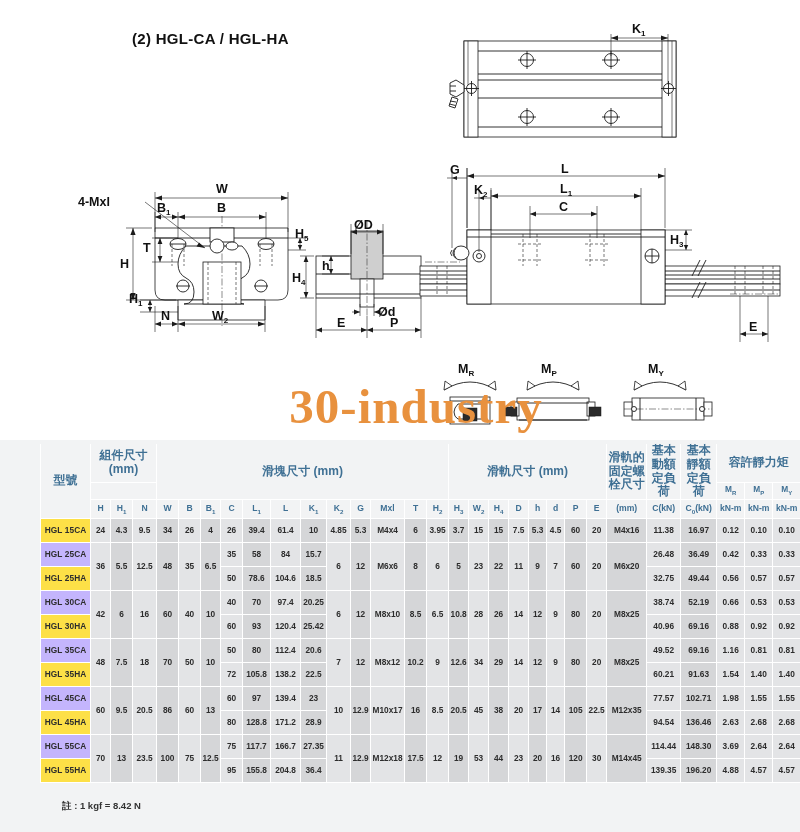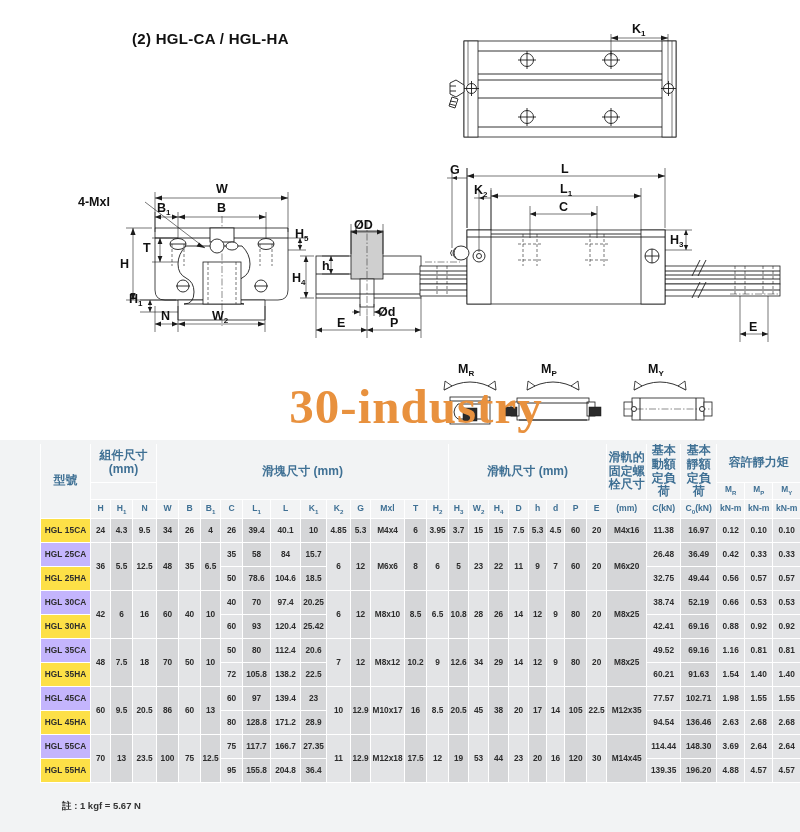--- a/index.html
+++ b/index.html
@@ -614,21 +614,21 @@
         <tr>
           <td class="model cL">HGL 15CA</td>
           <td class="cL">24</td>
           <td class="cS">4.3</td>
           <td class="cL">9.5</td>
           <td class="cS">34</td>
           <td class="cL">26</td>
           <td class="cS">4</td>
           <td class="cL">26</td>
           <td class="cS">39.4</td>
-          <td class="cL">40.1</td>
+          <td class="cL">61.4</td>
           <td class="cS">10</td>
           <td class="cL">4.85</td>
           <td class="cS">5.3</td>
           <td class="cL">M4x4</td>
           <td class="cS">6</td>
           <td class="cL">3.95</td>
           <td class="cS">3.7</td>
           <td class="cL">15</td>
           <td class="cS">15</td>
           <td class="cL">7.5</td>
@@ -718,21 +718,21 @@
           <td class="cL">0.66</td>
           <td class="cL">0.53</td>
           <td class="cL">0.53</td>
         </tr>
         <tr>
           <td class="model cL">HGL 30HA</td>
           <td class="cL">60</td>
           <td class="cS">93</td>
           <td class="cL">120.4</td>
           <td class="cS">25.42</td>
-          <td class="cL">42.41</td>
+          <td class="cL">40.96</td>
           <td class="cS">69.16</td>
           <td class="cL">0.88</td>
           <td class="cL">0.92</td>
           <td class="cL">0.92</td>
         </tr>
         <tr>
           <td class="model cS">HGL 35CA</td>
           <td class="cL" rowspan="2">48</td>
           <td class="cS" rowspan="2">7.5</td>
           <td class="cL" rowspan="2">18</td>
@@ -860,13 +860,13 @@
           <td class="cL">139.35</td>
           <td class="cS">196.20</td>
           <td class="cL">4.88</td>
           <td class="cL">4.57</td>
           <td class="cL">4.57</td>
         </tr>
       </tbody>
 </table>
 </div>
 
-<div id="footnote">註 : 1 kgf = 5.67 N</div>
+<div id="footnote">註 : 1 kgf = 8.42 N</div>
 
 </body></html>

